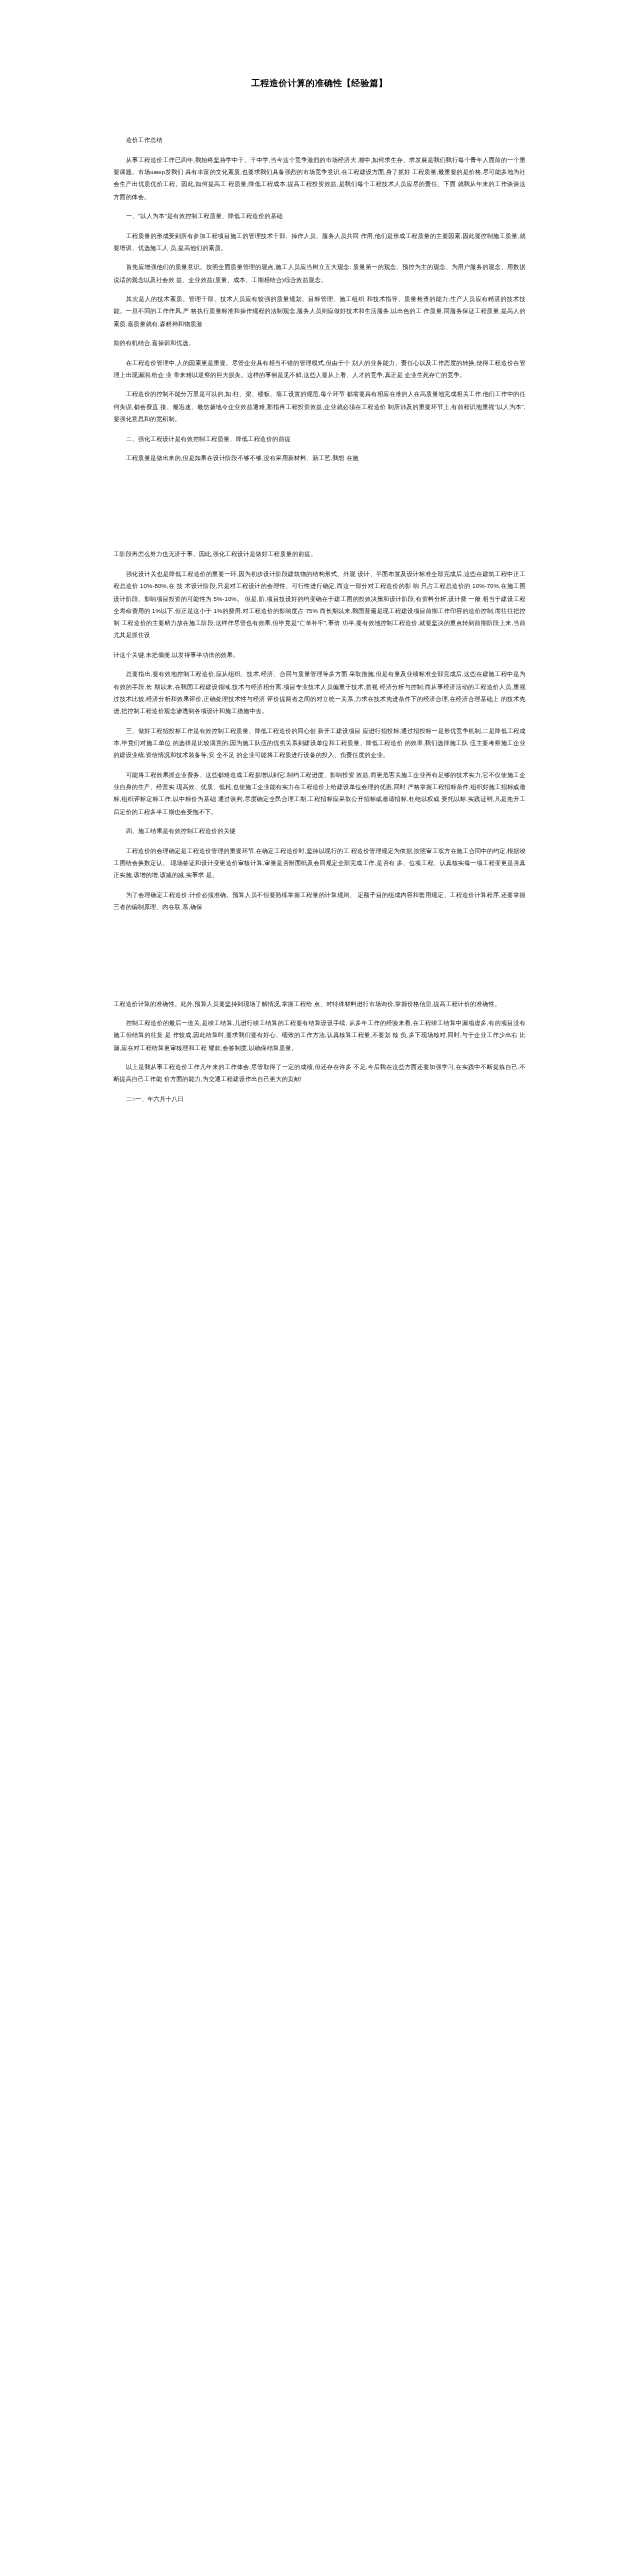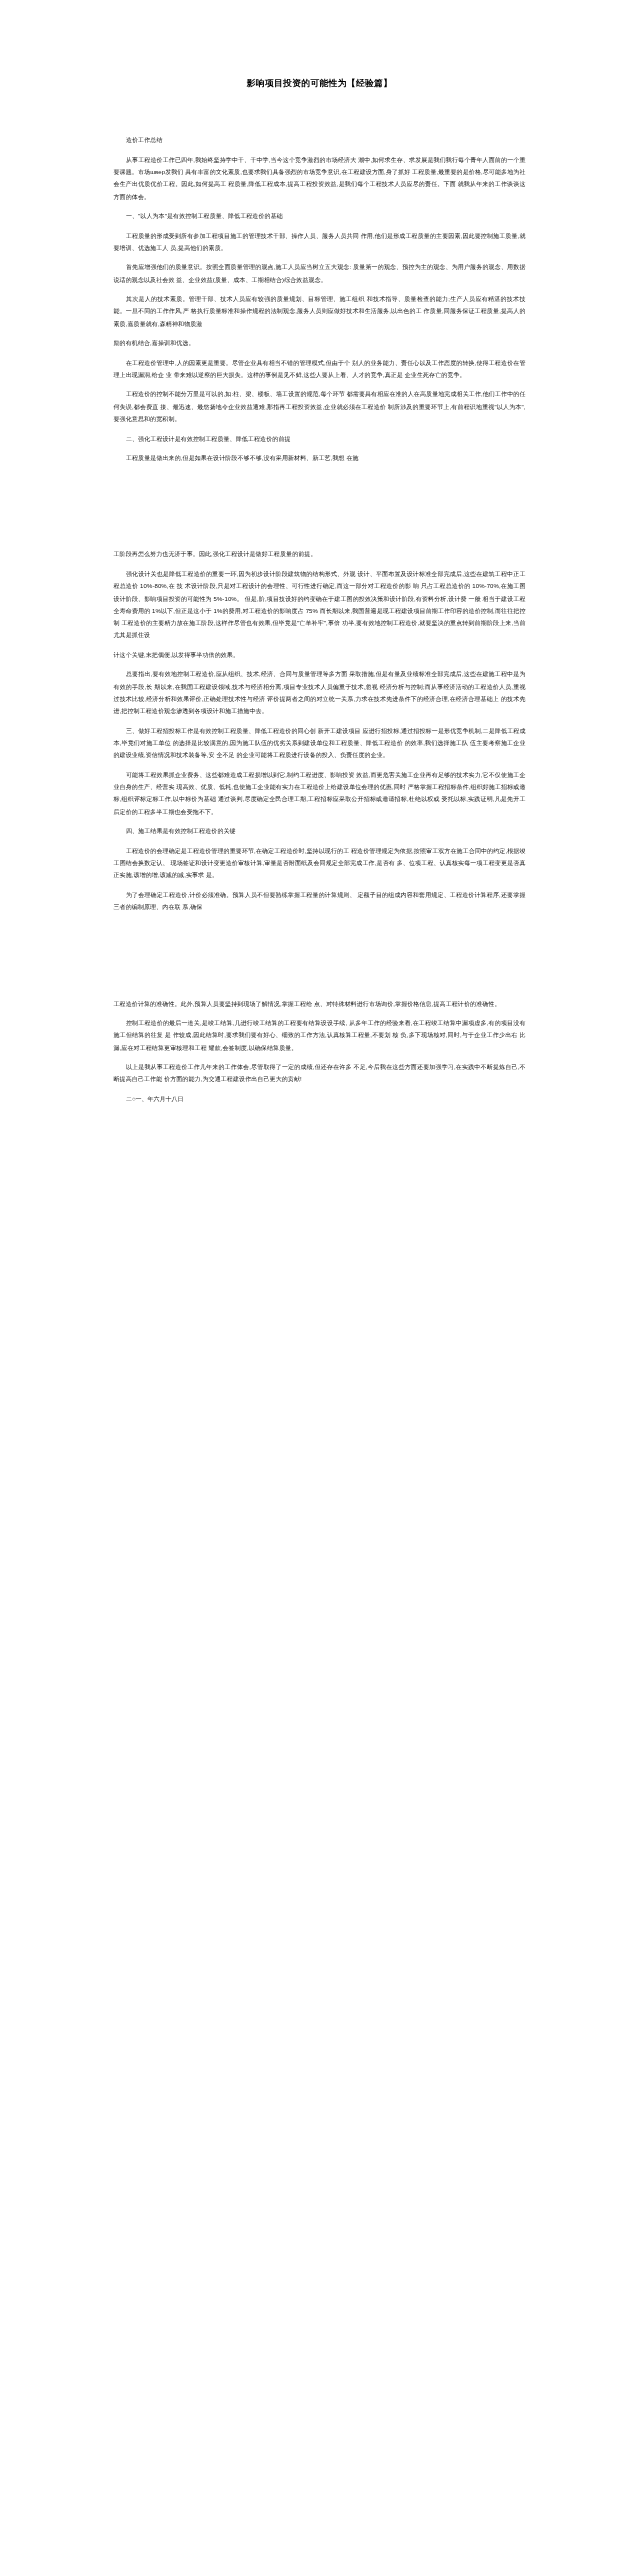--- a/index.html
+++ b/index.html
@@ -59,21 +59,21 @@
     margin: 7.2px 0 0 0;
     text-indent: 12.4px;
   }
 </style>
 </head>
 <body>
 
 <div class="page">
   <div class="doc-inner">
 
-    <div class="doc-title">影响项目投资的可能性为【经验篇】</div>
+    <div class="doc-title">工程造价计算的准确性【经验篇】</div>
 
     <p class="para indent">造价工作总结</p>
     <p class="para indent">从事工程造价工作已四年,我始终坚持学中干、干中学,当今这个竞争激烈的市场经济大 潮中,如何求生存、求发展是我们我行每个青年人面前的一个重要课题。市场швер发我们 具有丰富的文化素质,也要求我们具备强烈的市场竞争意识,在工程建设方面,身了抓好 工程质量,最重要的是价格,尽可能多地为社会生产出优质优价工程。因此,如何提高工 程质量,降低工程成本,提高工程投资效益,是我们每个工程技术人员应尽的责任。下面 就我从年来的工作谈谈这方面的体会。</p>
     <p class="para heading">一、"以人为本"是有效控制工程质量、降低工程造价的基础</p>
     <p class="para indent">工程质量的形成受到所有参加工程项目施工的管理技术干部、操作人员、服务人员共同 作用,他们是形成工程质量的主要因素,因此要控制施工质量,就要培训、优选施工人 员,提高他们的素质。</p>
     <p class="para indent">首先应增强他们的质量意识。按照全面质量管理的观点,施工人员应当树立五大观念: 质量第一的观念、预控为主的观念、为用户服务的观念、用数据说话的观念以及社会效 益、企业效益(质量、成本、工期相结合)综合效益观念。</p>
     <p class="para indent">其次是人的技术素质。管理干部、技术人员应有较强的质量规划、目标管理、施工组织 和技术指导、质量检查的能力;生产人员应有精湛的技术技能。一旦不同的工作作风,严 格执行质量标准和操作规程的法制观念,服务人员则应做好技术和生活服务,以出色的工 作质量,同服务保证工程质量,提高人的素质,嘉质量就有,森精神和物质激</p>
     <p class="para">励的有机结合,嘉操训和优选。</p>
     <p class="para indent">在工程造价管理中,人的因素更是重要。尽管企业具有相当不错的管理模式,但由于个 别人的业务能力、责任心以及工作态度的转换,使得工程造价在管理上出现漏洞,给企 业 带来难以逆察的巨大损失。这样的事例是见不鲜,这些人要从上看、人才的竞争,真正是 企业生死存亡的竞争。</p>
     <p class="para indent">工程造价的控制不能分万里是可以的,如:柱、梁、楼板、墙工设置的规范,每个环节 都需要具有相应在准的人在高质量地完成相关工作,他们工作中的任何失误,都会费直 接、最迅速、最悠扬地令企业效益遭难,那指再工程投资效益,企业就必须在工程造价 制所涉及的重要环节上,有前程识地重视"以人为本",要强化意思和的宽积制。</p>

